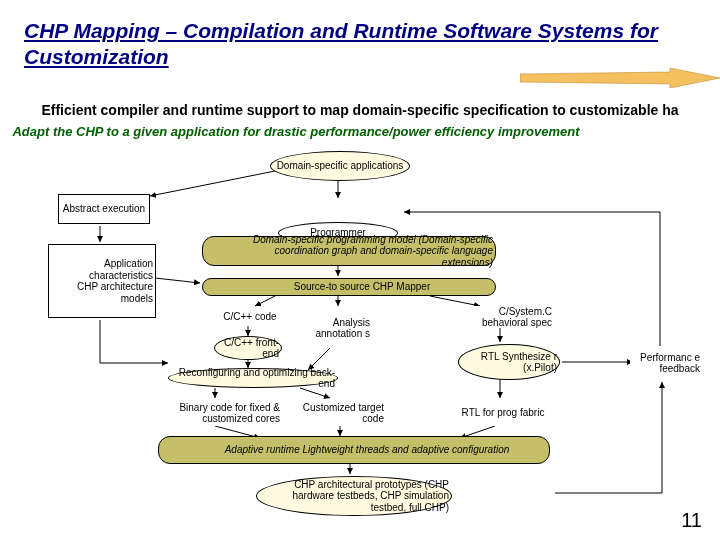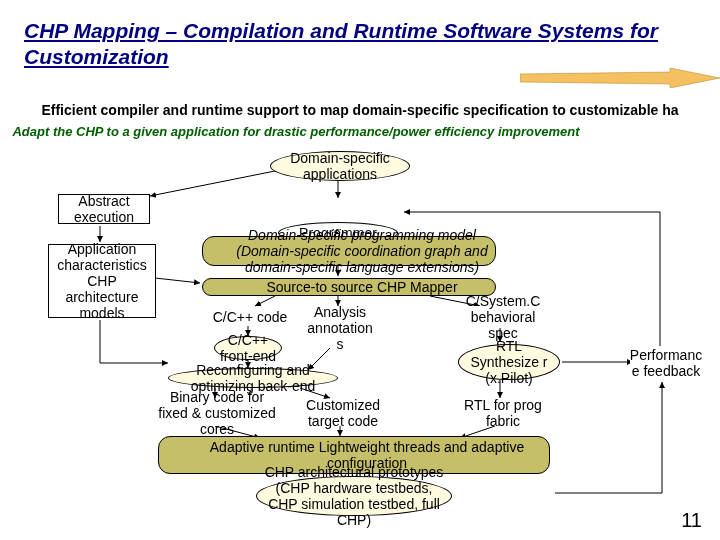--- a/index.html
+++ b/index.html
@@ -53,22 +53,22 @@
     position: absolute;
     top: 148px;
     left: 0;
     width: 720px;
     height: 360px;
   }
   .box {
     position: absolute;
     border: 1px solid #000;
     background: #fff;
-    font-size: 14px;
-    text-align: center;
+    font-size: 10px;
+    text-align: right;
     display: flex;
     align-items: center;
     justify-content: center;
     padding: 2px;
     box-sizing: border-box;
     line-height: 1.15;
   }
   .oval {
     border-radius: 50%;
     background: #fffae0;
@@ -166,18 +166,18 @@
   <div class="box" style="left:210px;top:160px;width:80px;height:18px;border:none">C/C++ code</div>
   <div class="box" style="left:308px;top:160px;width:64px;height:40px;border:none">Analysis annotation s</div>
   <div class="box" style="left:452px;top:158px;width:102px;height:22px;border:none">C/System.C behavioral spec</div>
   <div class="box oval" style="left:214px;top:188px;width:68px;height:24px">C/C++ front-end</div>
   <div class="box oval" style="left:168px;top:220px;width:170px;height:20px">Reconfiguring and optimizing back-end</div>
   <div class="box oval" style="left:458px;top:196px;width:102px;height:36px">RTL Synthesize r (x.Pilot)</div>
   <div class="box" style="left:630px;top:198px;width:72px;height:34px;border:none">Performanc e feedback</div>
   <div class="box" style="left:152px;top:252px;width:130px;height:26px;border:none">Binary code for fixed &amp; customized cores</div>
   <div class="box" style="left:300px;top:252px;width:86px;height:26px;border:none">Customized target code</div>
   <div class="box" style="left:458px;top:252px;width:90px;height:26px;border:none">RTL for prog fabric</div>
-  <div class="box olive" style="left:158px;top:288px;width:392px;height:38px;">Adaptive runtime
+  <div class="box olive" style="left:158px;top:288px;width:392px;height:28px;font-style:italic">Adaptive runtime
 Lightweight threads and adaptive configuration</div>
   <div class="box oval" style="left:256px;top:328px;width:196px;height:40px">CHP architectural prototypes (CHP hardware testbeds, CHP simulation testbed, full CHP)</div>
 </div>
 
 <div class="page-num">11</div>
 
 </body></html>

